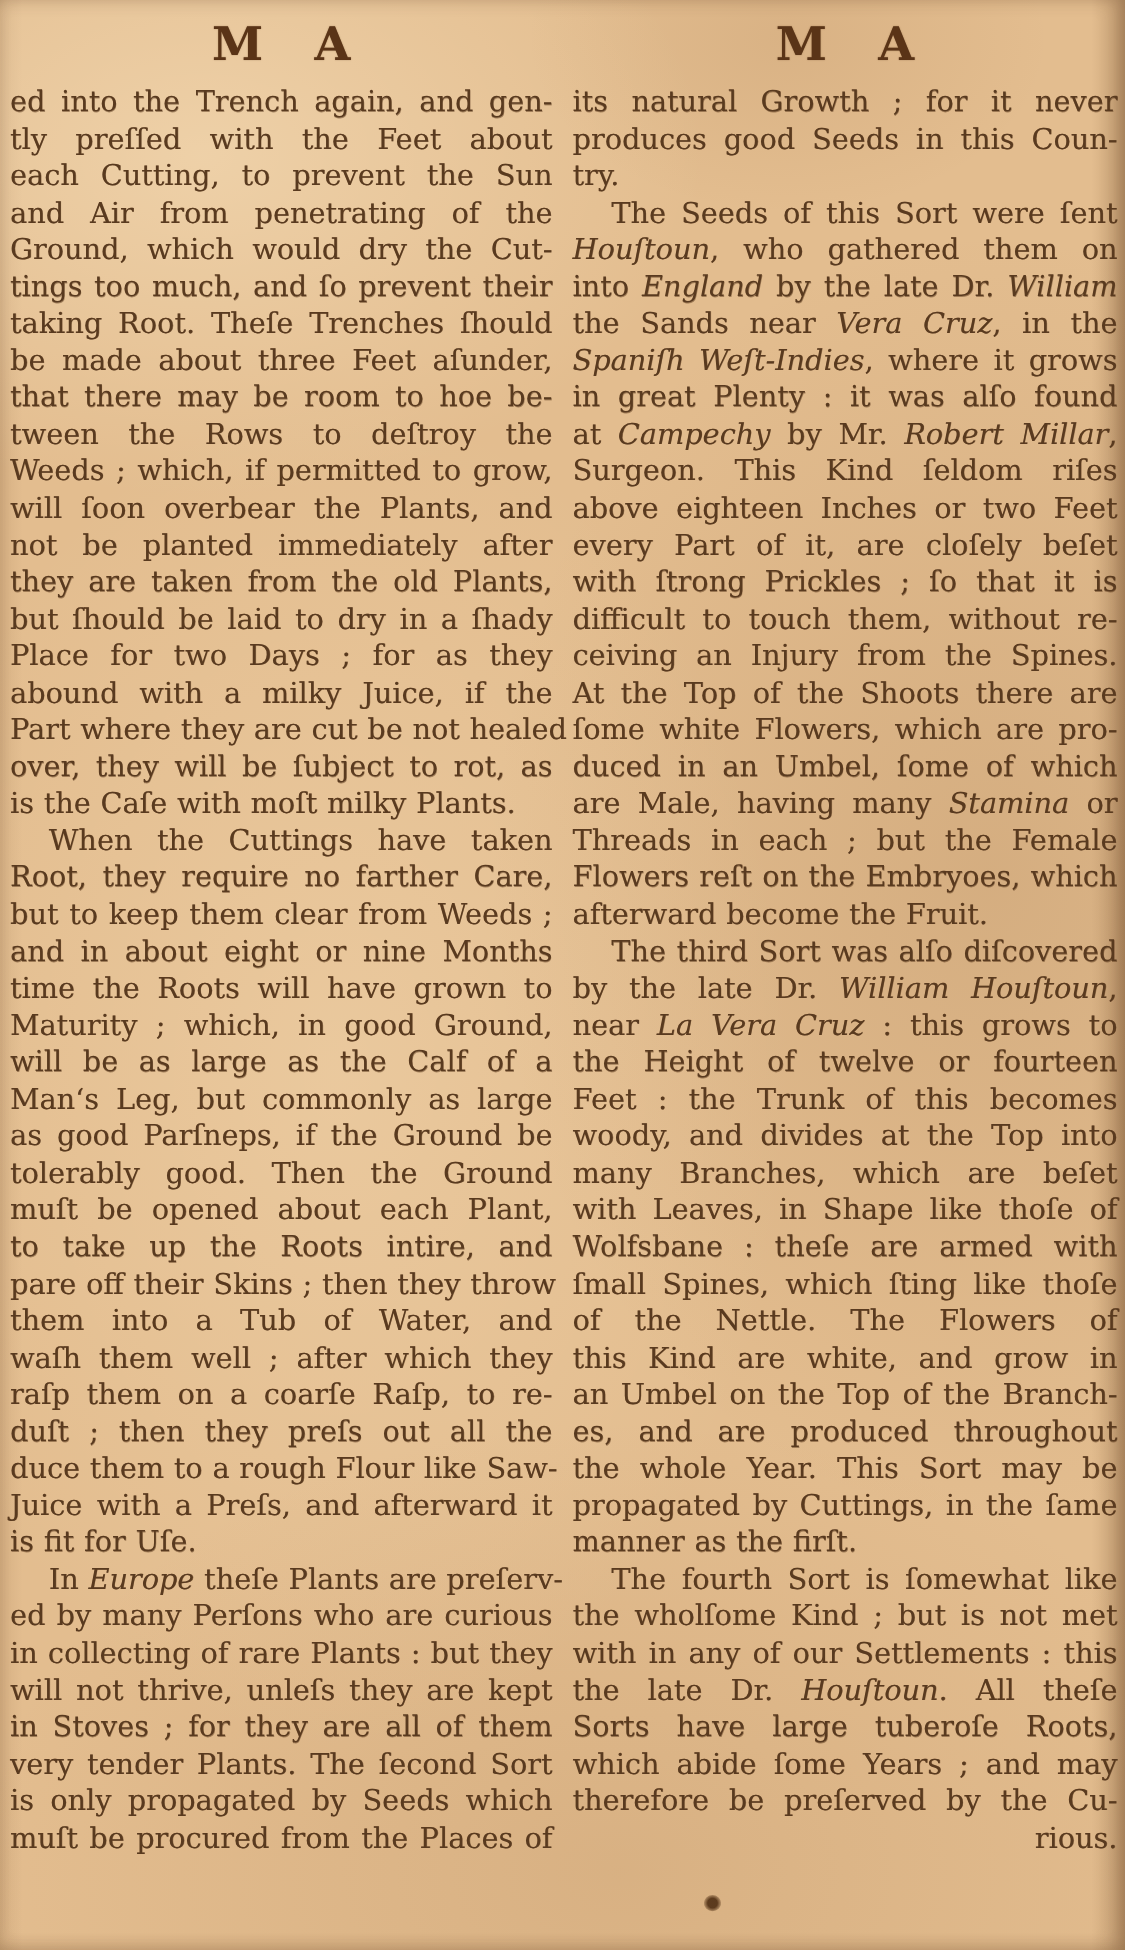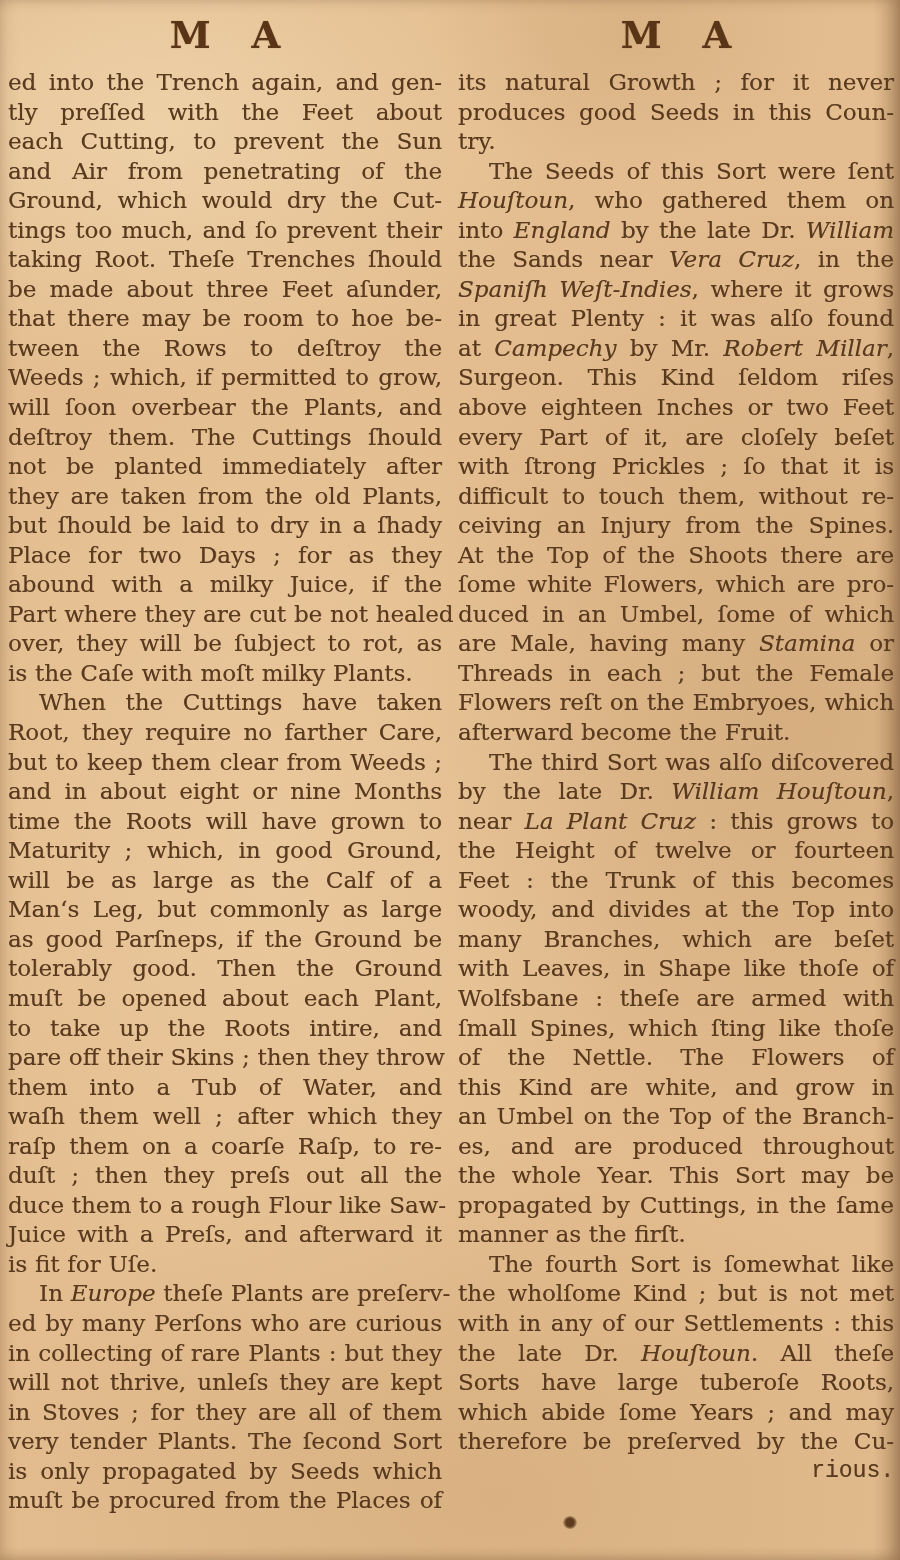--- a/index.html
+++ b/index.html
@@ -45,21 +45,21 @@
     font-size:23px;
     line-height:29.55px;
     color:#593a1f;
     text-align:justify;
     text-align-last:justify;
     white-space:nowrap;
     text-shadow:0.3px 0.3px 0.5px rgba(75,43,16,0.45);
     word-spacing:0.02em;
   }
   .line.a-left{text-align:right;text-align-last:left;}
-  .line.a-right{text-align:right;text-align-last:right;font-family:Liberation Mono, monospace;}
+  .line.a-right{text-align:right;text-align-last:right;}
   .line.a-indent{text-indent:1.35em;}
   .line .it{font-style:italic;}
   .ink-blot{
     position:absolute;left:563px;top:1516px;width:14px;height:13px;
     background:radial-gradient(circle, rgba(70,38,12,0.85) 0 40%, rgba(70,38,12,0.25) 70%, transparent 75%);
     border-radius:50%;
     filter:blur(0.4px);
   }
 </style>
 </head>
@@ -74,21 +74,20 @@
         <div class="line"><span class="rm">each Cutting, to prevent the Sun</span></div>
         <div class="line"><span class="rm">and Air from penetrating of the</span></div>
         <div class="line"><span class="rm">Ground, which would dry the Cut-</span></div>
         <div class="line"><span class="rm">tings too much, and ſo prevent their</span></div>
         <div class="line"><span class="rm">taking Root. Theſe Trenches ſhould</span></div>
         <div class="line"><span class="rm">be made about three Feet aſunder,</span></div>
         <div class="line"><span class="rm">that there may be room to hoe be-</span></div>
         <div class="line"><span class="rm">tween the Rows to deſtroy the</span></div>
         <div class="line"><span class="rm">Weeds ; which, if permitted to grow,</span></div>
         <div class="line"><span class="rm">will ſoon overbear the Plants, and</span></div>
-        <div class="line"><span class="rm">deſtroy them. The Cuttings ſhould</span></div>
         <div class="line"><span class="rm">not be planted immediately after</span></div>
         <div class="line"><span class="rm">they are taken from the old Plants,</span></div>
         <div class="line"><span class="rm">but ſhould be laid to dry in a ſhady</span></div>
         <div class="line"><span class="rm">Place for two Days ; for as they</span></div>
         <div class="line"><span class="rm">abound with a milky Juice, if the</span></div>
         <div class="line"><span class="rm">Part where they are cut be not healed</span></div>
         <div class="line"><span class="rm">over, they will be ſubject to rot, as</span></div>
         <div class="line a-left"><span class="rm">is the Caſe with moſt milky Plants.</span></div>
         <div class="line a-indent"><span class="rm">When the Cuttings have taken</span></div>
         <div class="line"><span class="rm">Root, they require no farther Care,</span></div>
@@ -141,21 +140,21 @@
         <div class="line"><span class="rm">ceiving an Injury from the Spines.</span></div>
         <div class="line"><span class="rm">At the Top of the Shoots there are</span></div>
         <div class="line"><span class="rm">ſome white Flowers, which are pro-</span></div>
         <div class="line"><span class="rm">duced in an Umbel, ſome of which</span></div>
         <div class="line"><span class="rm">are Male, having many </span><span class="it">Stamina</span><span class="rm"> or</span></div>
         <div class="line"><span class="rm">Threads in each ; but the Female</span></div>
         <div class="line"><span class="rm">Flowers reſt on the Embryoes, which</span></div>
         <div class="line a-left"><span class="rm">afterward become the Fruit.</span></div>
         <div class="line a-indent"><span class="rm">The third Sort was alſo diſcovered</span></div>
         <div class="line"><span class="rm">by the late Dr. </span><span class="it">William Houſtoun</span><span class="rm">,</span></div>
-        <div class="line"><span class="rm">near </span><span class="it">La Plant Cruz</span><span class="rm"> : this grows to</span></div>
+        <div class="line"><span class="rm">near </span><span class="it">La Vera Cruz</span><span class="rm"> : this grows to</span></div>
         <div class="line"><span class="rm">the Height of twelve or fourteen</span></div>
         <div class="line"><span class="rm">Feet : the Trunk of this becomes</span></div>
         <div class="line"><span class="rm">woody, and divides at the Top into</span></div>
         <div class="line"><span class="rm">many Branches, which are beſet</span></div>
         <div class="line"><span class="rm">with Leaves, in Shape like thoſe of</span></div>
         <div class="line"><span class="rm">Wolfsbane : theſe are armed with</span></div>
         <div class="line"><span class="rm">ſmall Spines, which ſting like thoſe</span></div>
         <div class="line"><span class="rm">of the Nettle. The Flowers of</span></div>
         <div class="line"><span class="rm">this Kind are white, and grow in</span></div>
         <div class="line"><span class="rm">an Umbel on the Top of the Branch-</span></div>

